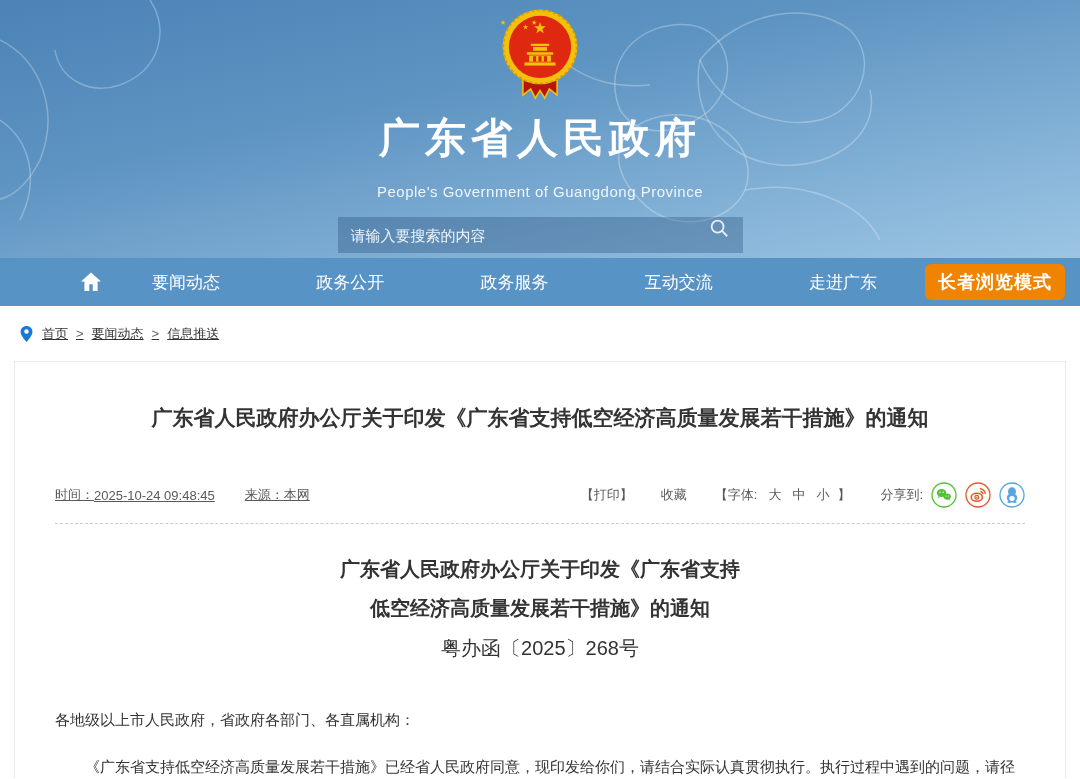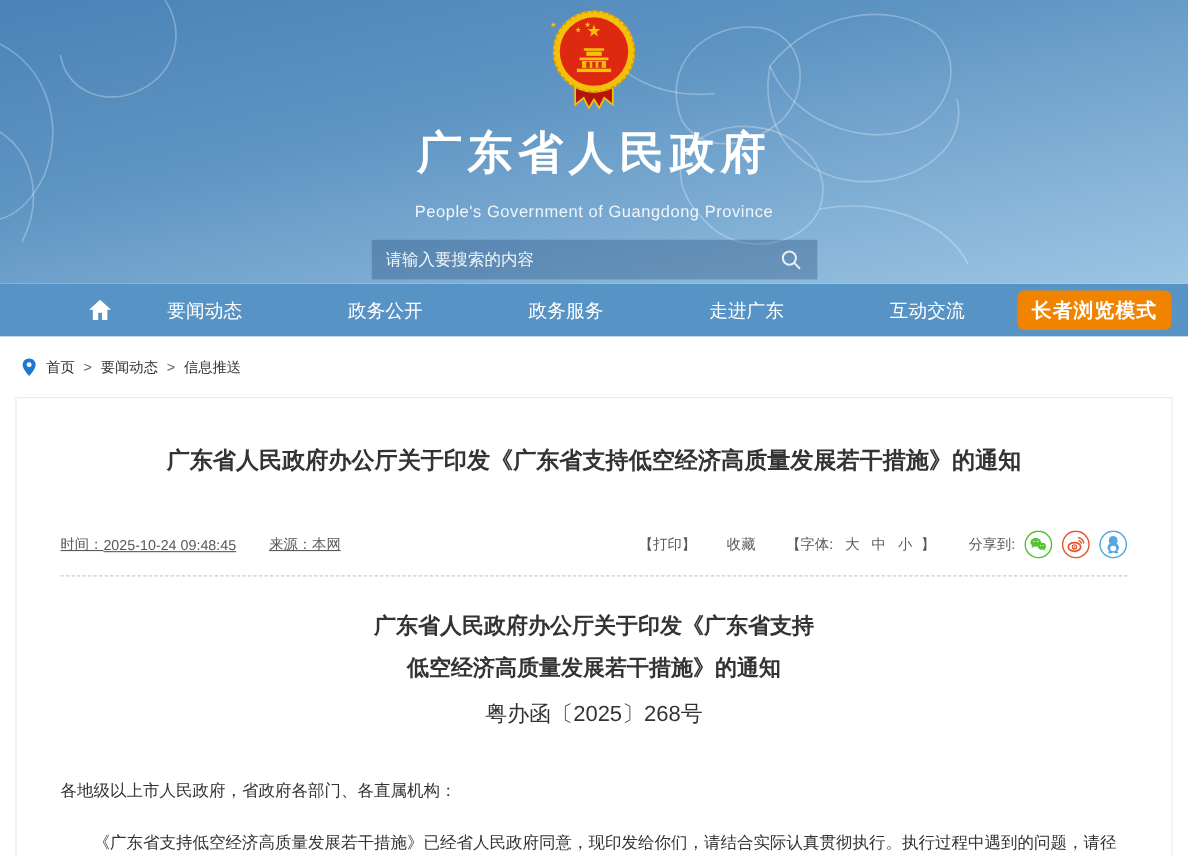--- a/index.html
+++ b/index.html
@@ -9,38 +9,38 @@
   
   .hero { height:258px; position:relative; overflow:hidden;
     background:linear-gradient(168deg,#4b83b7 0%,#5e94c2 38%,#84b2d7 75%,#9cc5e3 100%); }
   .hero-deco { position:absolute; inset:0; pointer-events:none; }
   .hero-inner { position:relative; z-index:1; text-align:center; padding-top:8px; }
   .emblem { width:80px; height:98px; display:inline-block; }
   .site-title { font-size:41px; font-weight:700; color:#fff; letter-spacing:5px;
     line-height:1.05; margin-top:7px; }
   .site-subtitle { font-size:15px; color:#eef5fb; margin-top:23px; letter-spacing:.5px; }
   .search-box { width:405px; height:36px; margin:17px auto 0;
-    background:rgba(24,62,108,.30); display:flex; align-items:center; padding:0 13px; }
+    background:rgba(24,62,108,.30); display:flex; padding:0 13px; }
   .search-box input { flex:1; background:transparent; border:none; outline:none;
     color:#fff; font-size:15px; font-family:inherit; }
   .search-box input::placeholder { color:#eef5fb; opacity:1; }
   .search-btn { width:22px; height:22px; cursor:pointer; flex:0 0 auto; }
 
   
   .mainnav { height:48px; background:#5793c5; display:flex; align-items:center; }
   .nav-home { margin-left:78px; width:26px; height:24px; cursor:pointer; }
   .nav-link { flex:1; text-align:center; color:#fff; font-size:17px;
     text-decoration:none; cursor:pointer; }
   .elder-btn { background:#f08300; color:#fff; font-weight:700; font-size:18px;
     padding:6px 13px; border-radius:6px; margin-right:15px; cursor:pointer;
     letter-spacing:1px; white-space:nowrap; }
 
   
   .breadcrumb-bar { height:55px; display:flex; align-items:center; gap:8px;
-    padding-left:19px; font-size:13px; color:#333; background:#fff; }
+    padding-left:19px; font-size:13px; color:#333; background:#fff;text-decoration:underline; }
   .crumb { cursor:pointer; }
   .crumb-sep { color:#666; }
 
   
   .card { margin:0 14px; background:#fff; border:1px solid #e9e9e9; border-bottom:none;
     height:417px; padding:26px 40px 0; }
   .page-title { text-align:center; font-size:21px; font-weight:700; color:#333;
     margin-top:16px; }
   .meta-row { margin-top:50px; display:flex; justify-content:space-between;
     align-items:center; font-size:13px; color:#595959; }
@@ -114,22 +114,22 @@
   </div>
 </header>
 
 <nav class="mainnav">
   <svg class="nav-home" viewBox="0 0 24 24" fill="#fff">
     <path d="M12 2.5 L22 11.5 H18.6 V21 H13.7 V14.3 H10.3 V21 H5.4 V11.5 H2 Z"></path>
   </svg>
   <a class="nav-link">要闻动态</a>
   <a class="nav-link">政务公开</a>
   <a class="nav-link">政务服务</a>
+  <a class="nav-link">互动交流</a>
   <a class="nav-link">走进广东</a>
-  <a class="nav-link">互动交流</a>
   <a class="elder-btn">长者浏览模式</a>
 </nav>
 
 <div class="breadcrumb-bar">
   <svg width="15" height="18" viewBox="0 0 24 28">
     <path d="M12 1 C6.5 1 2.5 5.2 2.5 10.2 C2.5 17 12 26.5 12 26.5 C12 26.5 21.5 17 21.5 10.2 C21.5 5.2 17.5 1 12 1 Z" fill="#1a78d8"></path>
     <circle cx="12" cy="10" r="3.6" fill="#fff"></circle>
   </svg>
   <span class="crumb">首页</span>
   <span class="crumb-sep">&gt;</span>

